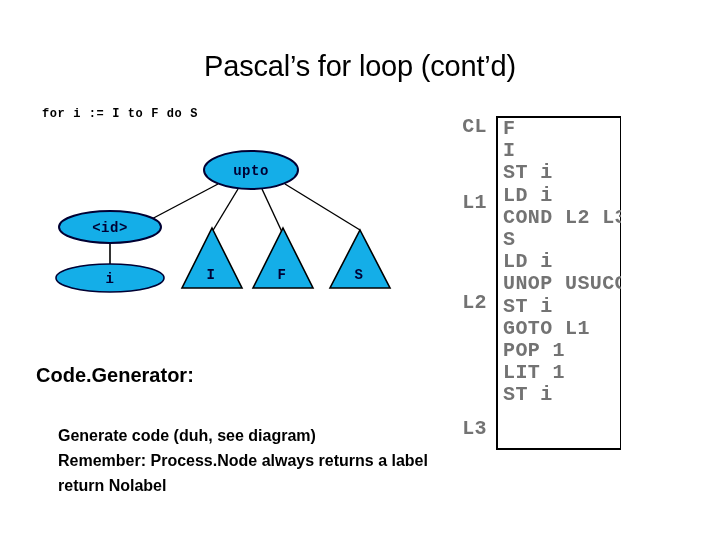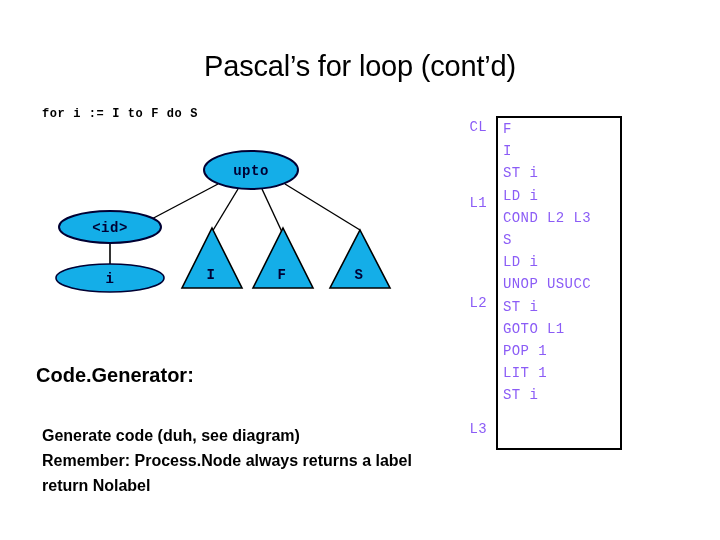--- a/index.html
+++ b/index.html
@@ -2,21 +2,21 @@
 <html><head>
 <meta charset="utf-8">
 <style>
   html, body {
     margin: 0;
     padding: 0;
     background: #ffffff;
   }
   #slide {
     position: relative;
-    width: 720px;
+    width: 621px;
     height: 540px;
     background: #ffffff;
     overflow: hidden;
     font-family: "Liberation Sans", sans-serif;
   }
 
   
   #slide-title {
     position: absolute;
     left: 0;
@@ -84,23 +84,23 @@
     width: 126px;
     height: 334px;
     border: 2px solid #000000;
     box-sizing: border-box;
     background: #ffffff;
   }
   .code-line, .label-line {
     height: 22.2px;
     line-height: 22.2px;
     font-family: "Liberation Mono", "DejaVu Sans Mono", monospace;
-    font-size: 14px;
-    font-weight: normal;
-    color: #8b5cf6;
+    font-size: 20px;
+    font-weight: bold;
+    color: #737373;
     white-space: pre;
   }
   .code-line {
     padding-left: 5px;
     letter-spacing: 0.4px;
   }
   .label-line {
     text-align: right;
     padding-right: 6px;
     padding-top: 3px;
@@ -121,21 +121,21 @@
   #notes-body {
     position: absolute;
     left: 42px;
     top: 423px;
     font-family: "Liberation Sans", sans-serif;
     font-size: 16px;
     font-weight: bold;
     color: #000000;
     line-height: 25px;
   }
-  #notes-body div { white-space: nowrap; }
+  #notes-body div { white-space: nowrap; margin-left: 16px; }
 </style>
 </head>
 <body>
 
 <div id="slide">
 
   <div id="slide-title">Pascal’s for loop (cont’d)</div>
 
   <div id="source-line">for i := I to F do S</div>
 

